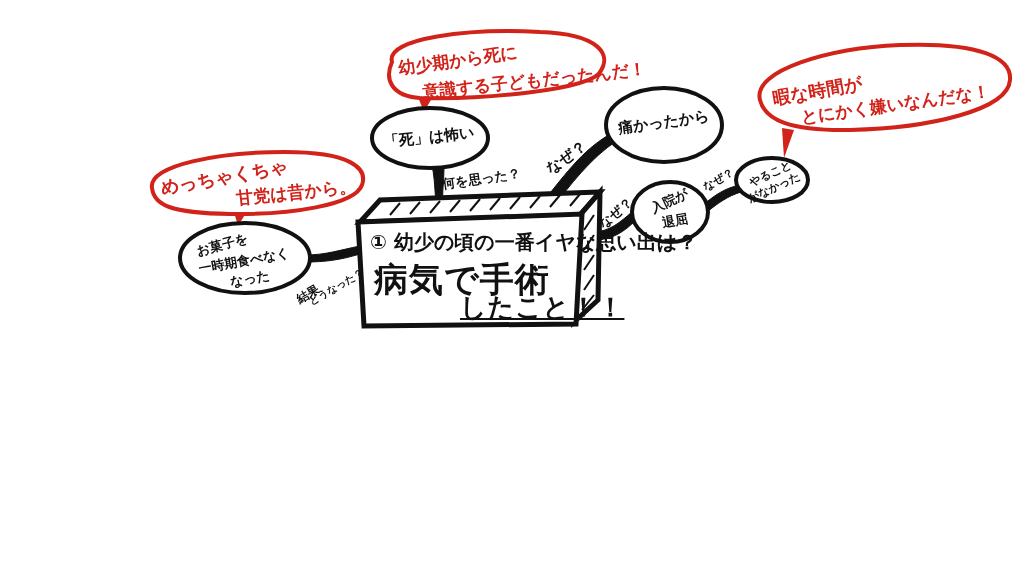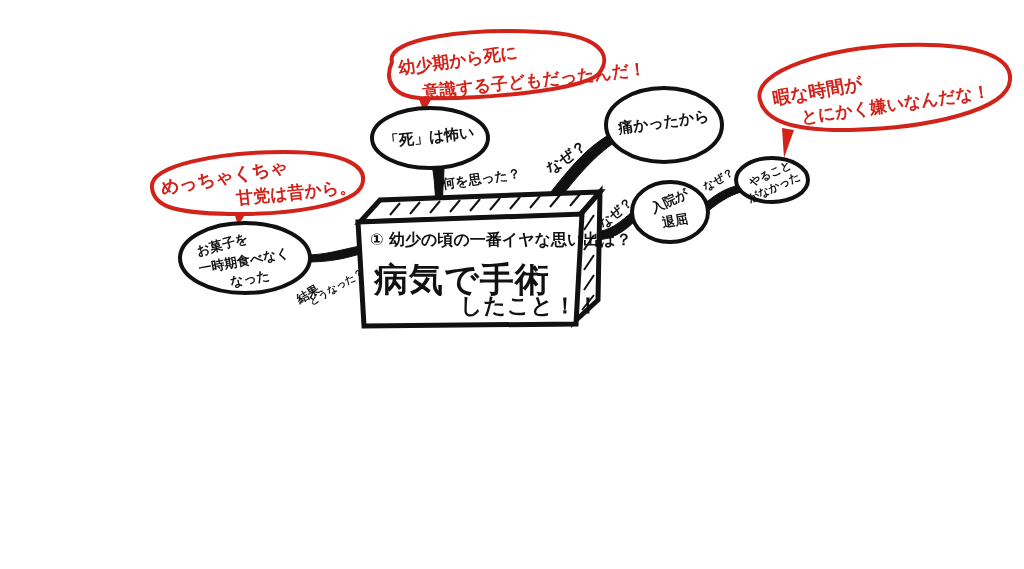--- a/index.html
+++ b/index.html
@@ -1,21 +1,21 @@
 <!DOCTYPE html>
 <html><head>
   <meta charset="utf-8">
   <style>
     html, body { margin: 0; padding: 0; background: #ffffff; }
     body { width: 1024px; height: 569px; position: relative; overflow: hidden; }
     #canvas { position: absolute; left: 0; top: 0; width: 1024px; height: 569px; }
     .txt { position: absolute; font-family: "DejaVu Sans", sans-serif; color: #111; font-weight: bold; white-space: nowrap; line-height: 1.05; }
     .red { color: #d2231a; }
     .center-title { font-size: 34px; letter-spacing: 1px; }
-    .center-sub { font-size: 16px; }
+    .center-sub { font-size: 20px; }
     .small { font-size: 13px; }
     .med { font-size: 15px; }
     .redtxt { font-size: 17px; }
   </style>
 </head>
 <body>
 
 <svg id="canvas" viewBox="0 0 1024 569" xmlns="http://www.w3.org/2000/svg">
 
   <g fill="none" stroke="#d2231a" stroke-width="4">
@@ -66,21 +66,21 @@
       <line x1="584" y1="270" x2="594" y2="255"></line>
         <line x1="584" y1="290" x2="594" y2="275"></line>
       <line x1="582" y1="310" x2="594" y2="295"></line>
     </g>
     <path d="M358,222 L582,214 L576,324 L364,326 Z" fill="#fff" stroke="#111" stroke-width="5"></path>
   </g>
 </svg>
 
 <div class="txt center-sub" style="left:370px; top:232px;">① 幼少の頃の一番イヤな思い出は？</div>
 <div class="txt center-title" style="left:374px; top:262px;text-align:right;">病気で手術</div>
-<div class="txt center-title" style="left:460px; top:294px; font-size:22px;">したこと！！</div>
+<div class="txt center-title" style="left:460px; top:294px; font-size:26px;text-decoration:underline;">したこと！！</div>
 
 <div class="txt med" style="left:384px; top:130px; transform:rotate(-6deg);">「死」は怖い</div>
 <div class="txt small" style="left:442px; top:172px; transform:rotate(-8deg);">何を思った？</div>
 
 <div class="txt red redtxt" style="left:398px; top:52px; transform:rotate(-8deg);">幼少期から死に</div>
 <div class="txt red redtxt" style="left:422px; top:72px; transform:rotate(-6deg);">意識する子どもだったんだ！</div>
 
 <div class="txt med" style="left:544px; top:150px; transform:rotate(-35deg);">なぜ？</div>
 <div class="txt med" style="left:618px; top:115px; transform:rotate(-8deg);">痛かったから</div>
 

